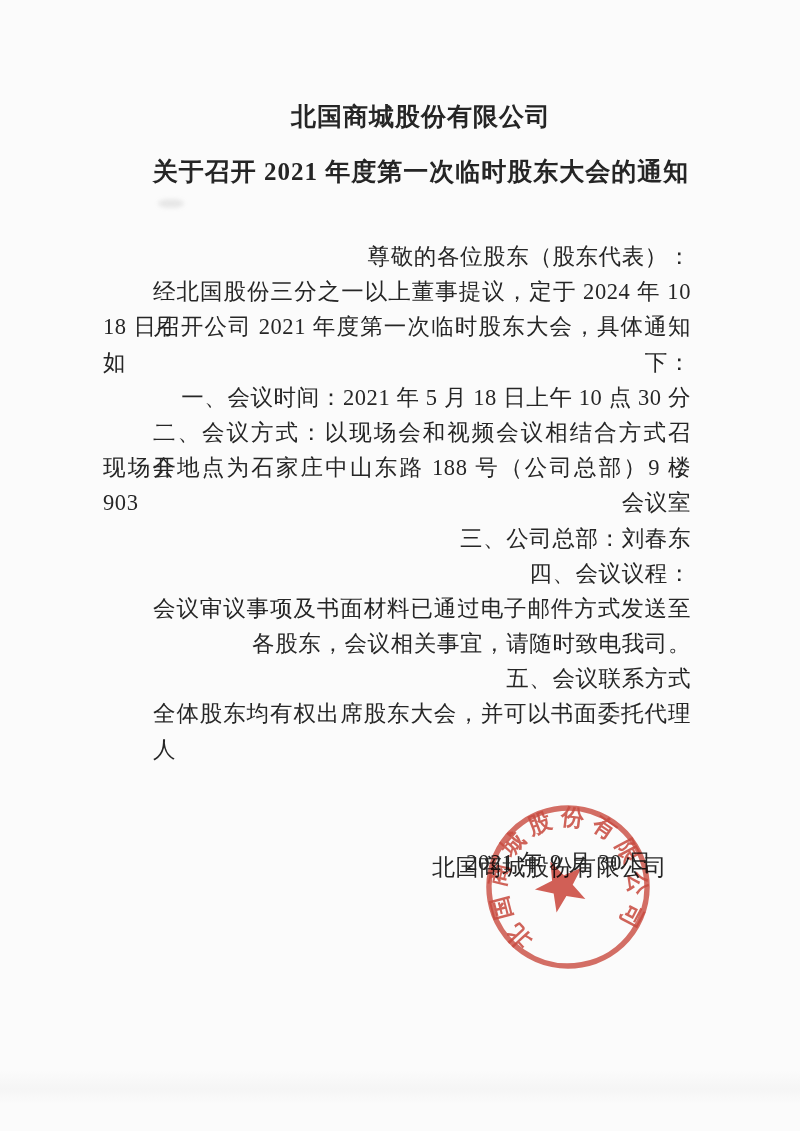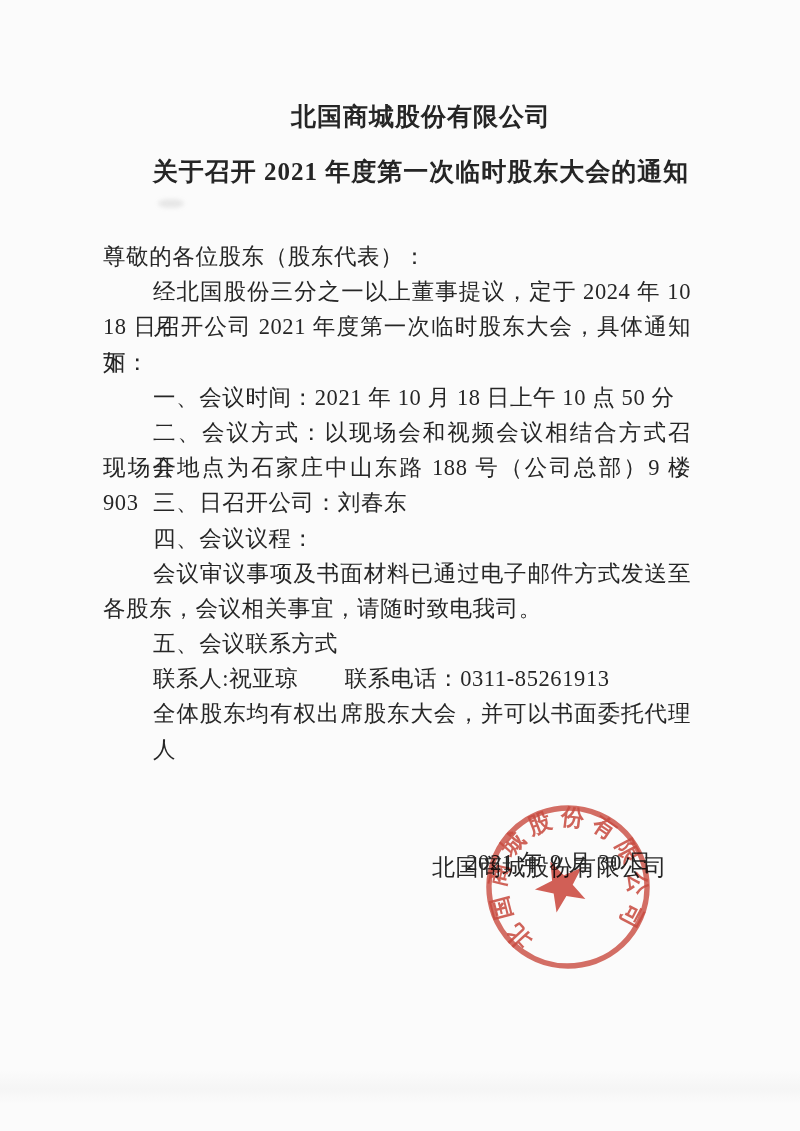--- a/index.html
+++ b/index.html
@@ -32,20 +32,21 @@
     left: 103px;
     top: 239px;
     width: 588px;
   }
   .line {
     height: 35.2px;
     line-height: 35.2px;
     font-size: 22.5px;
     letter-spacing: 0.6px;
     color: #262626;
+    text-align: right;
   }
   .line.indent { padding-left: 50px; }
   .line.fill {
     text-align: justify;
     text-align-last: justify;
   }
   .signature {
     position: absolute;
     font-size: 23px;
     letter-spacing: 0.5px;
@@ -88,29 +89,29 @@
   <div class="title title1">北国商城股份有限公司</div>
   <div class="title title2">关于召开 2021 年度第一次临时股东大会的通知</div>
 
   <div class="smudge"></div>
 
   <div class="body-block">
     <div class="line">尊敬的各位股东（股东代表）：</div>
     <div class="line indent fill">经北国股份三分之一以上董事提议，定于 2024 年 10 月</div>
     <div class="line fill">18 日召开公司 2021 年度第一次临时股东大会，具体通知如</div>
     <div class="line">下：</div>
-    <div class="line indent">一、会议时间：2021 年 10 月 18 日上午 10 点 50 分</div>
+    <div class="line indent">一、会议时间：2021 年 5 月 18 日上午 10 点 30 分</div>
     <div class="line indent fill">二、会议方式：以现场会和视频会议相结合方式召开，</div>
     <div class="line fill">现场会地点为石家庄中山东路 188 号（公司总部）9 楼 903</div>
-    <div class="line indent">三、日召开公司：刘春东</div>
+    <div class="line">会议室</div>
+    <div class="line indent">三、公司总部：刘春东</div>
     <div class="line indent">四、会议议程：</div>
     <div class="line indent fill">会议审议事项及书面材料已通过电子邮件方式发送至</div>
     <div class="line">各股东，会议相关事宜，请随时致电我司。</div>
     <div class="line indent">五、会议联系方式</div>
-    <div class="line indent">联系人:祝亚琼　　联系电话：0311-85261913</div>
     <div class="line indent fill">全体股东均有权出席股东大会，并可以书面委托代理人</div>
   </div>
 
   <div class="signature sig-company">北国商城股份有限公司</div>
   <div class="signature sig-date">2021 年 9 月 30 日</div>
 
   <svg class="seal" width="190" height="190" viewBox="0 0 190 190">
     <g transform="rotate(-10 92 92)">
       <circle cx="92" cy="92" r="79" fill="none" stroke="rgba(199,55,42,0.82)" stroke-width="5.5"></circle>
       <path id="sealArc" d="M 50.5 138.1 A 62 62 0 1 1 133.5 138.1" fill="none"></path>

